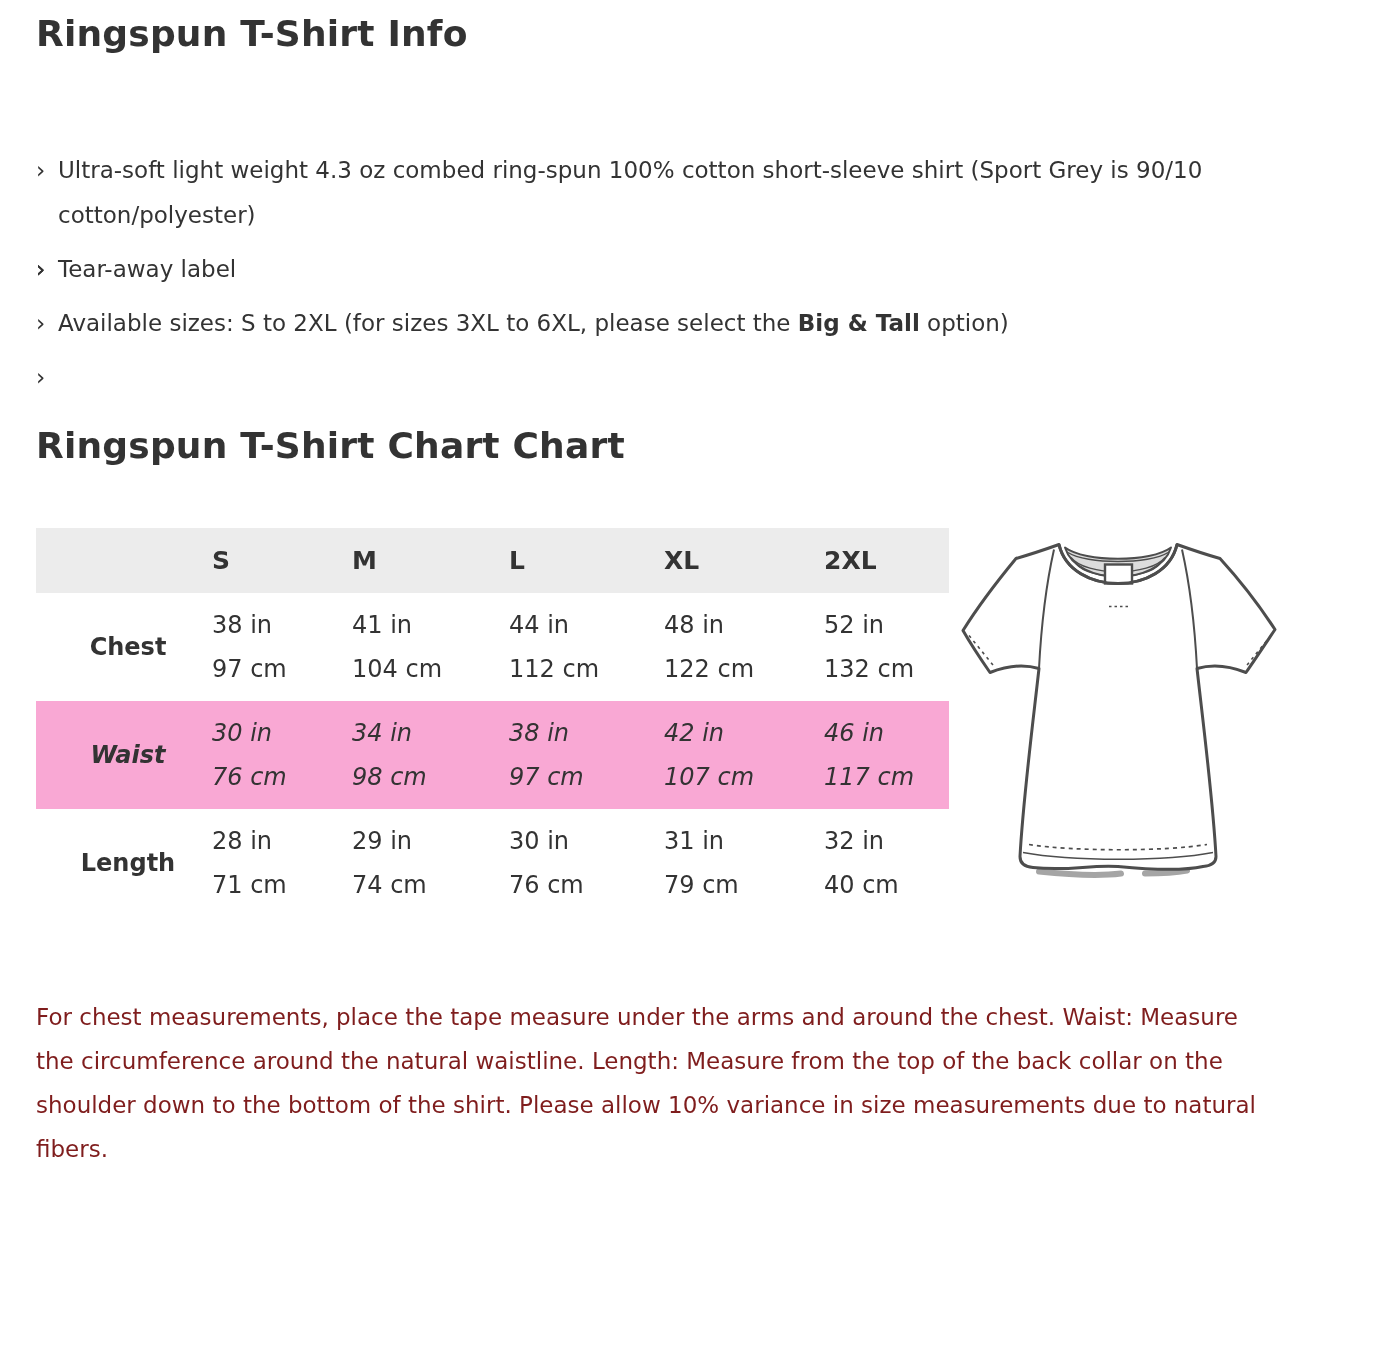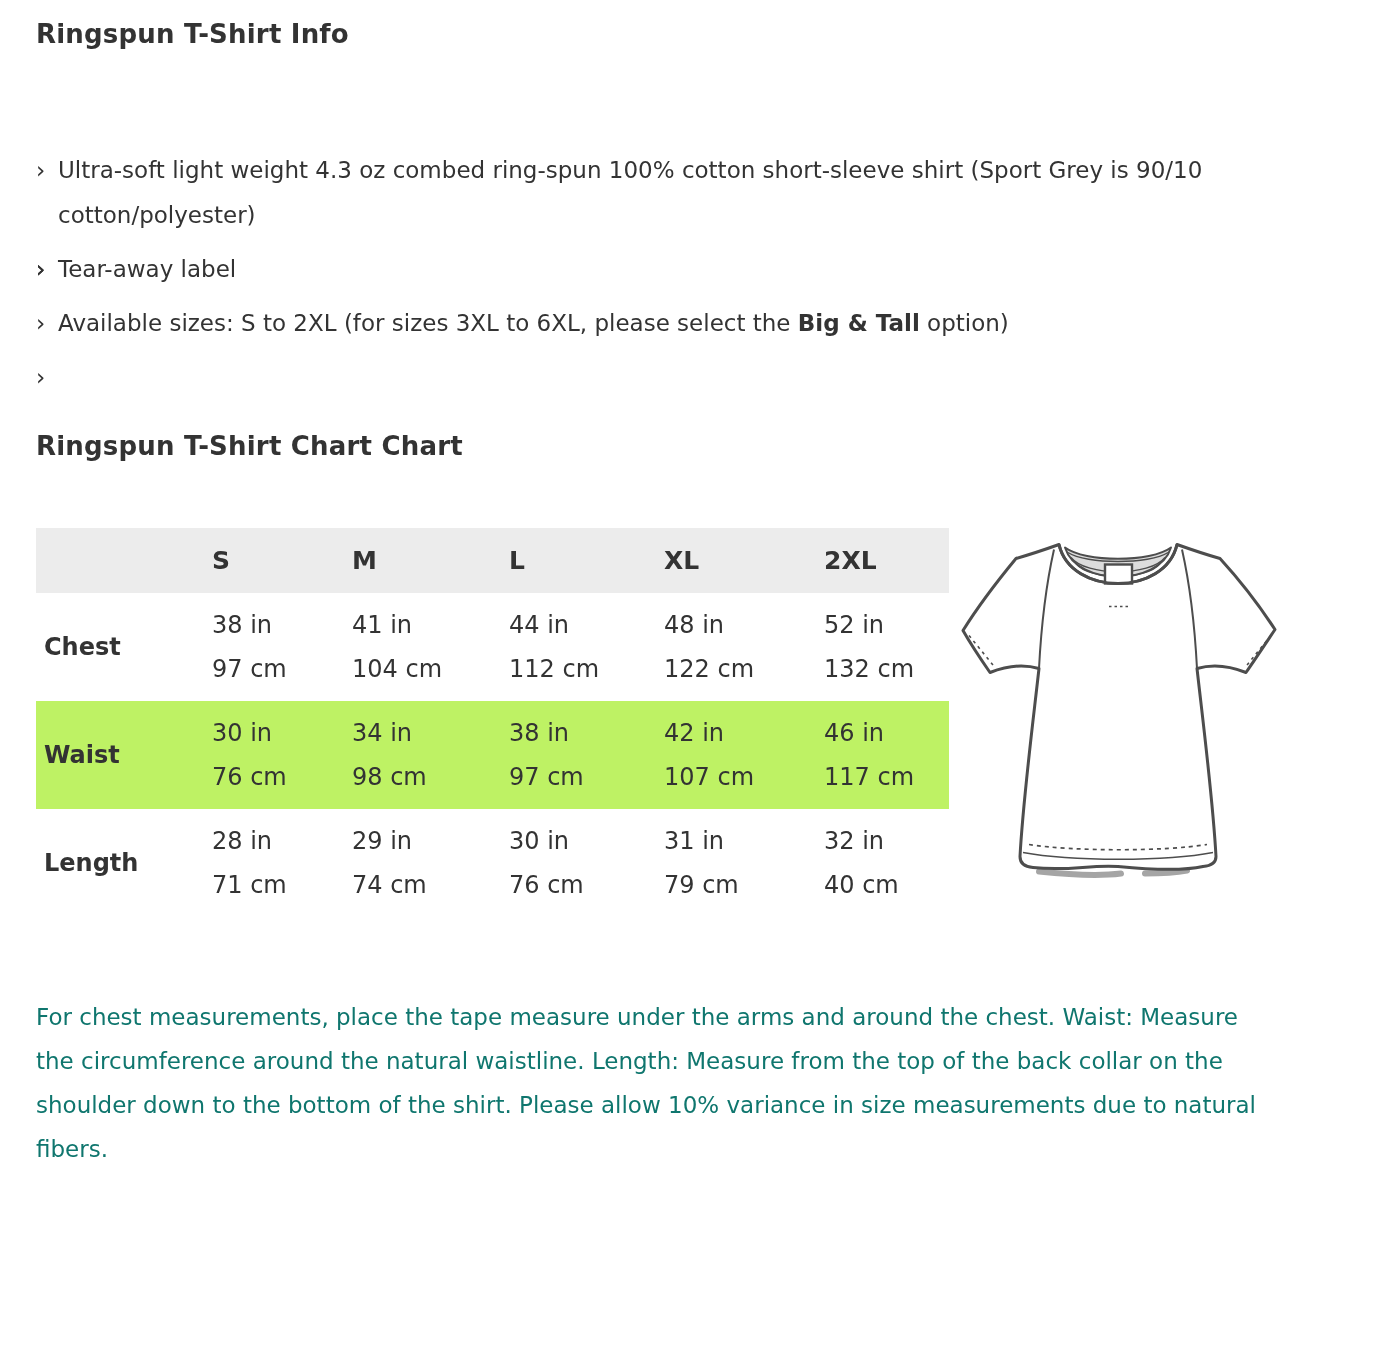--- a/index.html
+++ b/index.html
@@ -6,21 +6,21 @@
   html, body { margin: 0; padding: 0; background: #ffffff; }
   body {
     width: 1381px; height: 1356px;
     font-family: "DejaVu Sans", "Liberation Sans", sans-serif;
     color: #333333;
     overflow: hidden;
   }
   .page { padding: 16px 36px 0 36px; }
 
   .heading {
-    font-size: 26px; font-weight: bold; line-height: 36px;
+    font-size: 36px; font-weight: bold; line-height: 36px;
     margin: 0; color: #333333; letter-spacing: 0.2px;
   }
 
   ul.features {
     list-style: none; margin: 96px 0 0 0; padding: 0;
     font-size: 23px; line-height: 45px;
   }
   ul.features li {
     position: relative; padding-left: 22px; margin-bottom: 9px;
     max-width: 1300px;
@@ -38,34 +38,34 @@
   table.size-chart {
     border-collapse: collapse; width: 913px; table-layout: fixed;
     font-size: 24px; color: #333333;
   }
   table.size-chart thead th {
     background: #ececec; height: 65px;
     font-size: 25px; font-weight: bold; text-align: left;
     vertical-align: middle; padding: 0;
   }
   table.size-chart tbody th.row-label {
-    font-weight: bold; text-align: left; vertical-align: middle;
+    font-weight: bold; text-align: center; vertical-align: middle;
     padding: 0 0 0 8px; font-size: 24px;
   }
   table.size-chart tbody td {
     padding: 10px 0; vertical-align: middle; margin-left: 26px;
   }
   table.size-chart tbody td div { line-height: 44px; }
-  table.size-chart tbody tr.stripe { background: #bef264; }
+  table.size-chart tbody tr.stripe { background: #f9a8d4; font-style: italic; }
 
   .tshirt-wrap { margin-left: 10px; margin-top: 4px; width: 322px; }
 
   .footer-note {
     margin: 78px 0 0 0; font-size: 23px; line-height: 44px;
-    max-width: 1240px; color: #0f766e;
+    max-width: 1240px; color: #7f1d1d;
   }
 </style>
 </head>
 <body>
 
 <div class="page">
 
   <h1 class="heading">Ringspun T-Shirt Info</h1>
 
   <ul class="features">

